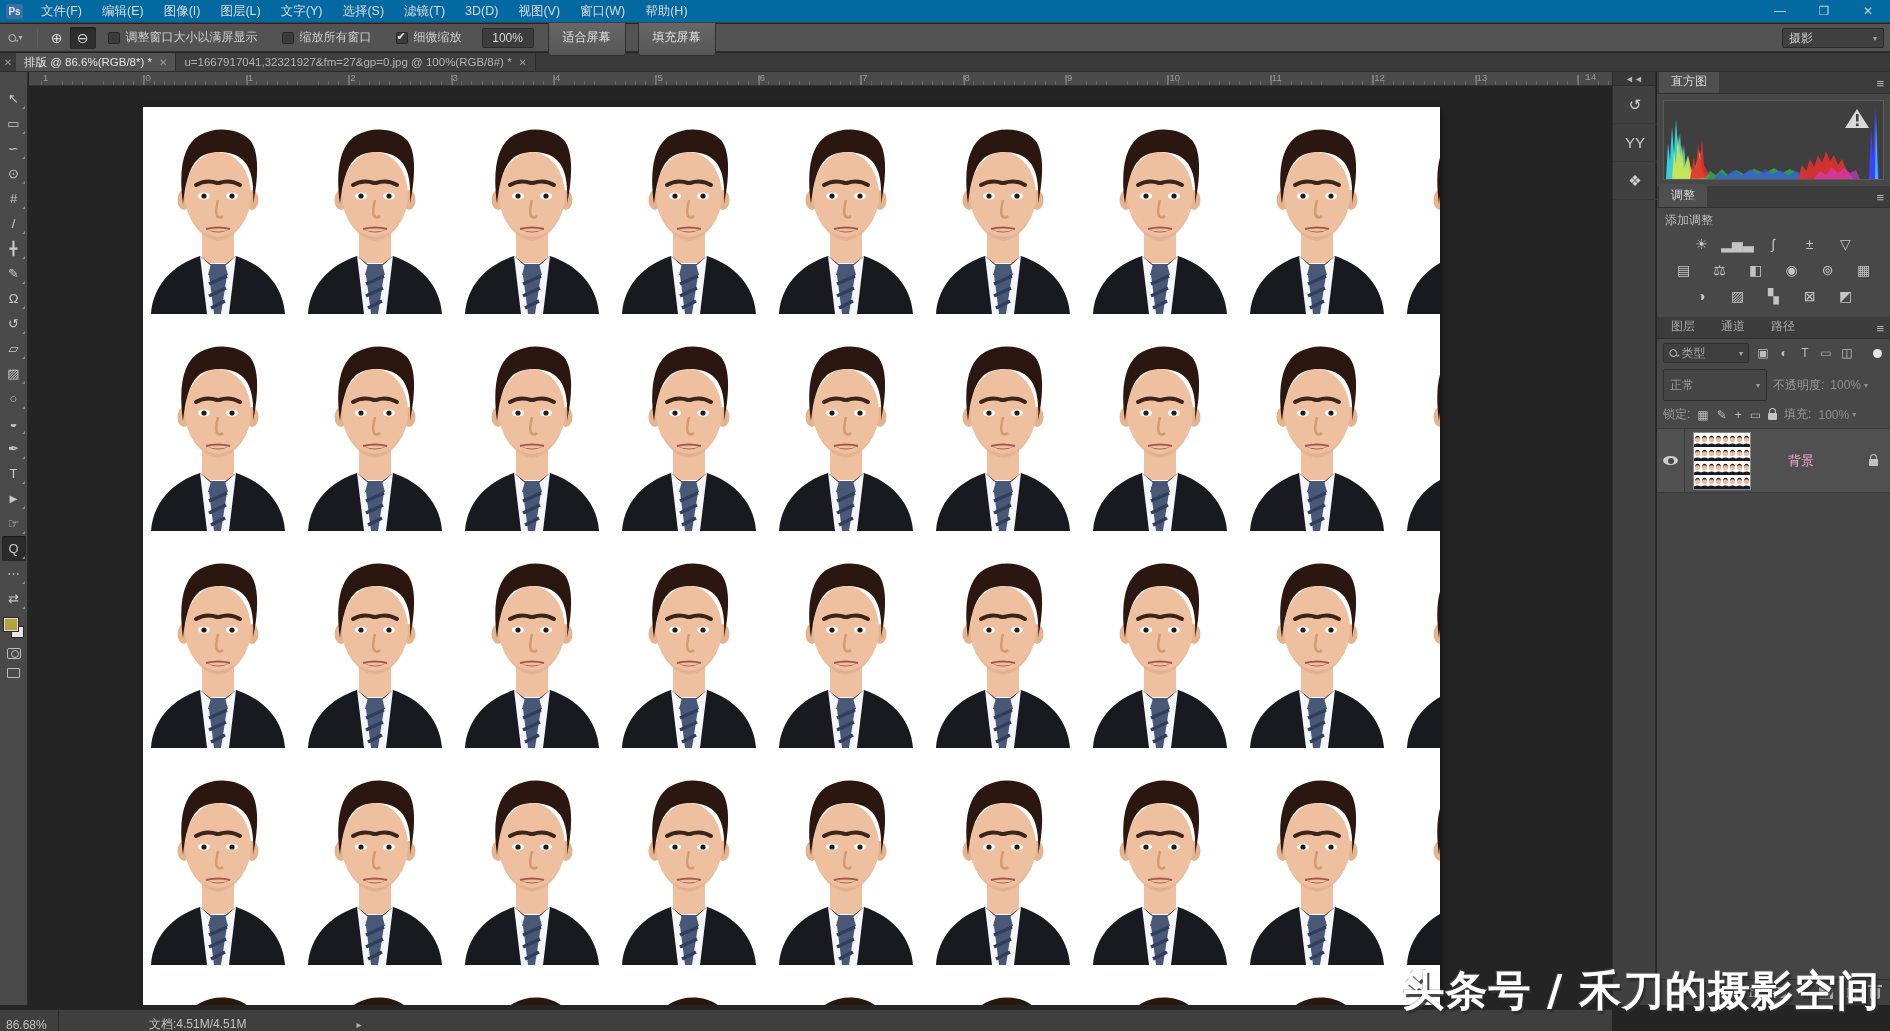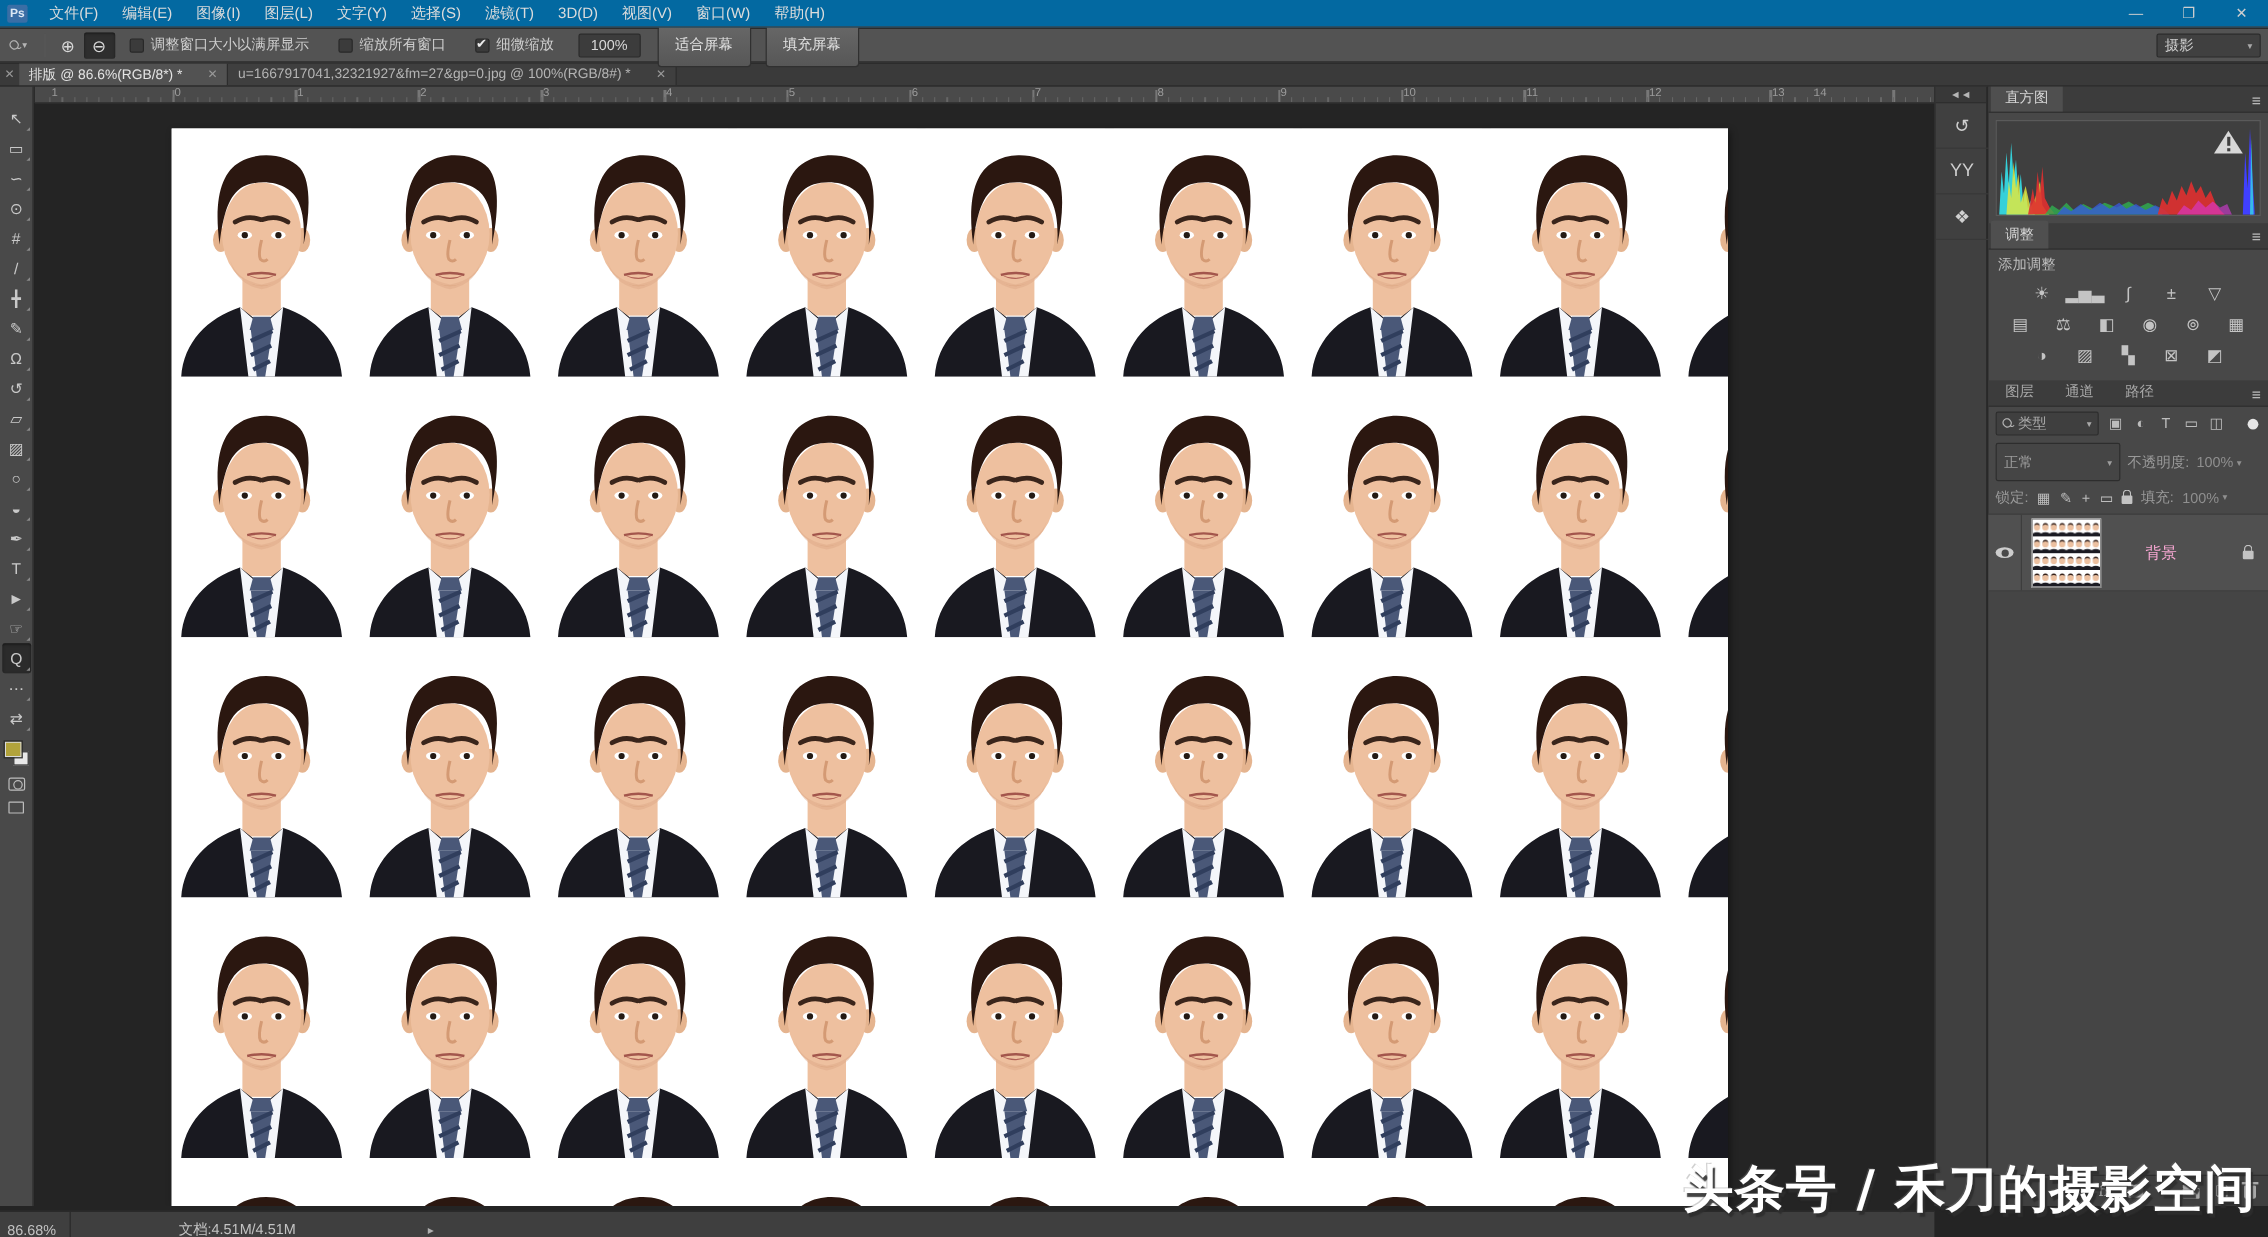--- a/index.html
+++ b/index.html
@@ -25,29 +25,29 @@
     border-radius:2px; font-size:14px; color:#d8d8d8; }
   .zoombtn.pressed { background:#2e2e2e; box-shadow:inset 0 1px 2px rgba(0,0,0,.5); }
   .checkbox { display:flex; align-items:center; gap:6px; margin:0 12px; color:#cecece; }
   .cb { width:12px; height:12px; background:#3b3b3b; border:1px solid #282828; border-radius:2px;
     position:relative; flex:none;}
   .checkbox.checked .cb::after { content:"✔"; position:absolute; left:0px; top:-3px; color:#ececec; font-size:11px;}
   .opt-field { min-width:52px; height:20px; background:#3c3c3c; border:1px solid #2b2b2b; border-radius:2px;
     display:flex; align-items:center; justify-content:center; color:#d8d8d8; margin:0 8px;}
   .opt-btn { height:36px; padding:0 14px; background:linear-gradient(#676767,#575757); border:1px solid #303030;
     border-radius:3px; display:flex; align-items:center; color:#e2e2e2; margin:0 6px;}
-  .workspace-dd { position:absolute; right:6px; top:4px; width:87px; height:20px; background:#404040;
+  .workspace-dd { position:absolute; right:6px; top:4px; width:102px; height:20px; background:#404040;
     border:1px solid #2b2b2b; border-radius:2px; display:flex; align-items:center; padding:0 6px; color:#cccccc;}
   .workspace-dd .caret { margin-left:auto; font-size:8px; color:#a8a8a8;}
 
   
   .tabbar { position:absolute; left:0; top:53px; width:1890px; height:19px; background:#3a3a3a;
     display:flex; align-items:stretch; z-index:18; border-bottom:1px solid #2c2c2c;}
   .stray-close { width:16px; display:flex; align-items:center; justify-content:center; color:#9a9a9a; font-size:10px;}
-  .doc-tab { display:flex; align-items:center; padding:0 8px; gap:21px; background:#3f3f3f;
+  .doc-tab { display:flex; align-items:center; padding:0 8px; gap:7px; background:#3f3f3f;
     border-right:1px solid #2c2c2c; color:#b4b4b4; font-size:11.5px; max-width:420px; white-space:nowrap;}
   .doc-tab.active { background:#525252; color:#e4e4e4; }
   .tab-close { color:#9a9a9a; font-size:10px; }
 
   
   .toolbar { position:absolute; left:0; top:72px; width:28px; height:933px; background:#494949;
     border-right:1px solid #2b2b2b; display:flex; flex-direction:column; align-items:center; padding-top:14px; z-index:10;}
   .tool { width:24px; height:25px; display:flex; align-items:center; justify-content:center; border-radius:2px; position:relative;}
   .tool .tool-glyph { color:#c9c9c9; font-size:13px; line-height:1;}
   .tool::after { content:""; position:absolute; right:1px; bottom:2px; border-left:3px solid transparent;
@@ -339,21 +339,21 @@
       <span class="tick" style="left: 526px;">4</span>
       <span class="tick" style="left: 628.4px;">5</span>
       <span class="tick" style="left: 730.8px;">6</span>
       <span class="tick" style="left: 833.2px;">7</span>
       <span class="tick" style="left: 935.6px;">8</span>
       <span class="tick" style="left: 1038px;">9</span>
       <span class="tick" style="left: 1140.4px;">10</span>
       <span class="tick" style="left: 1242.8px;">11</span>
       <span class="tick" style="left: 1345.2px;">12</span>
       <span class="tick" style="left: 1447.6px;">13</span>
-      <span class="tick" style="left: 1482px; font-family: Liberation Mono, monospace;">14</span>
+      <span class="tick" style="left: 1556px; font-family: Liberation Mono, monospace;">14</span>
     </div>
 
   <div class="pasteboard">
     <div class="document">
       <div id="photo-grid" style="grid-template-columns: repeat(9, 157px);">
   <div class="photo-cell">
     <svg width="150" height="207" viewBox="0 0 150 207" xmlns="http://www.w3.org/2000/svg">
       <rect width="150" height="207" fill="#ffffff"></rect>
       <rect x="59" y="116" width="32" height="40" fill="#eec09f"></rect>
       <path d="M59,124 q16,15 32,0 v-9 h-32 z" fill="#dca57f"></path>

